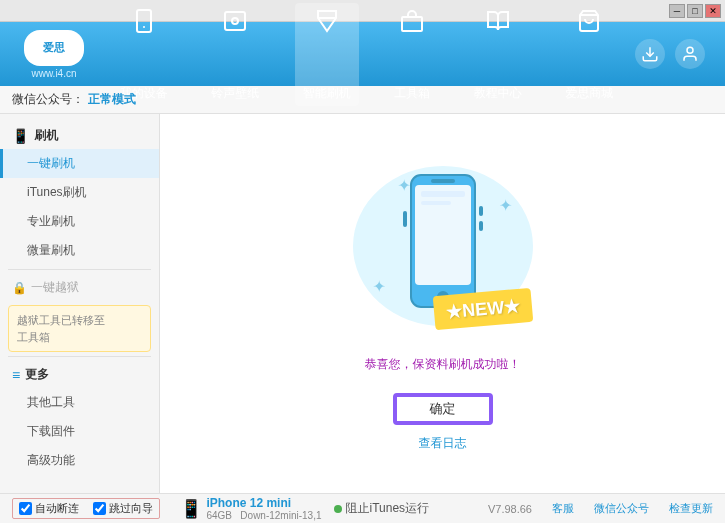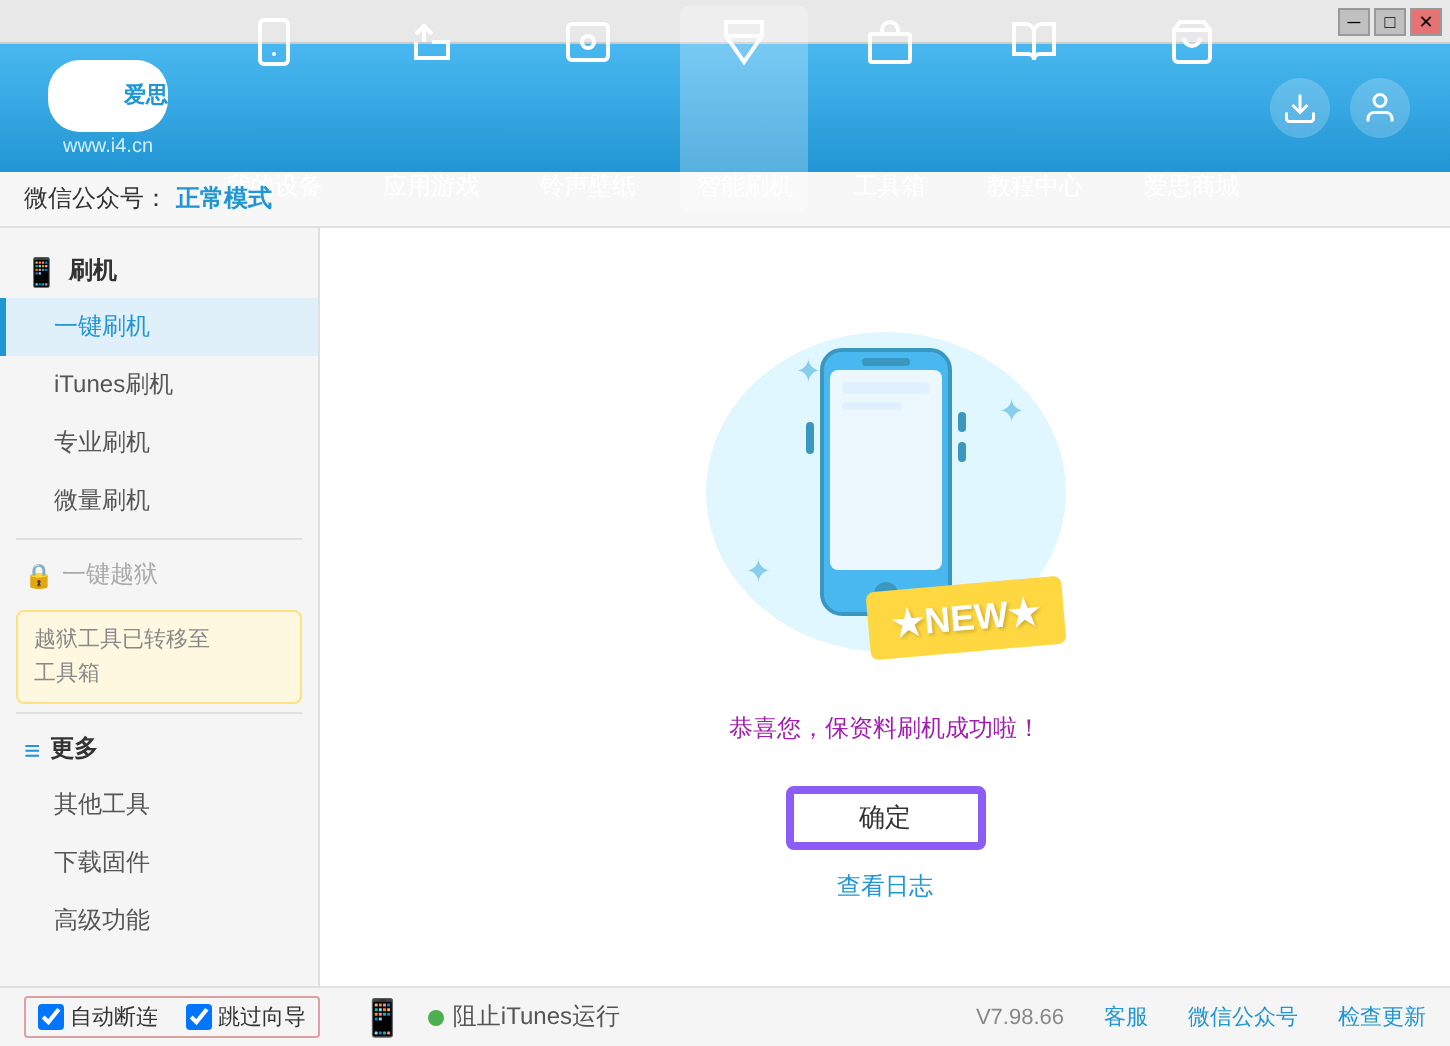--- a/index.html
+++ b/index.html
@@ -43,21 +43,21 @@
       justify-content: center;
       color: white;
       font-size: 11px;
     }
     .logo-icon {
       width: 60px; height: 36px;
       background: white;
       border-radius: 16px;
       display: flex;
       align-items: center;
-      justify-content: flex-end;
+      justify-content: center;
       color: #2196d4;
       font-weight: bold;
       font-size: 14px;
       margin-bottom: 2px;
     }
     .logo-text { font-size: 10px; color: #d0eeff; }
     .nav-items {
       display: flex;
       flex: 1;
       justify-content: space-around;
@@ -338,29 +338,20 @@
       <div class="nav-icon">
         <svg width="24" height="24" viewBox="0 0 24 24" fill="white">
             <rect x="5" y="1" width="14" height="22" rx="2" ry="2" fill="none" stroke="white" stroke-width="2"></rect>
             <line x1="12" y1="18" x2="12" y2="18" stroke="white" stroke-width="2" stroke-linecap="round"></line>
           </svg>
       </div>
       <span>我的设备</span>
     </div>
     <div class="nav-item">
       <div class="nav-icon">
-        <svg width="24" height="24" viewBox="0 0 24 24" fill="white">
-            <path d="M4 8l4-4 4 4" fill="none" stroke="white" stroke-width="2"></path>
-            <path d="M8 4v8M12 12h8v8H4v-8" fill="none" stroke="white" stroke-width="2"></path>
-          </svg>
-      </div>
-      <span>应用游戏</span>
-    </div>
-    <div class="nav-item">
-      <div class="nav-icon">
         <svg width="24" height="24" viewBox="0 0 24 24" fill="none" stroke="white" stroke-width="2">
             <rect x="2" y="3" width="20" height="18" rx="2"></rect>
             <circle cx="12" cy="12" r="3"></circle>
           </svg>
       </div>
       <span>铃声壁纸</span>
     </div>
     <div class="nav-item active">
       <div class="nav-icon">
         <svg width="24" height="24" viewBox="0 0 24 24" fill="none" stroke="white" stroke-width="2">
@@ -519,20 +510,28 @@
       <input type="checkbox" checked="" style="">
       <span>自动断连</span>
     </label>
     <label class="checkbox-item">
       <input type="checkbox" checked="" style="">
       <span>跳过向导</span>
     </label>
   </div>
 
   <span class="device-phone-icon" style="margin-left: 10px;">📱</span>
+  <div class="device-info" style="margin-left: 4px;">
+    <span class="device-name">iPhone 12 mini</span>
+    <span class="device-detail">
+      <span>64GB</span>
+      &nbsp;
+      <span>Down-12mini-13,1</span>
+    </span>
+  </div>
 
   <div class="itunes-status" style="margin-left:12px;">
     <div class="itunes-dot"></div>
     <span>阻止iTunes运行</span>
   </div>
 
   <div class="bottom-right-info">
     <span class="version-info">V7.98.66</span>
     <span class="bottom-link">客服</span>
     <span class="bottom-link">微信公众号</span>

